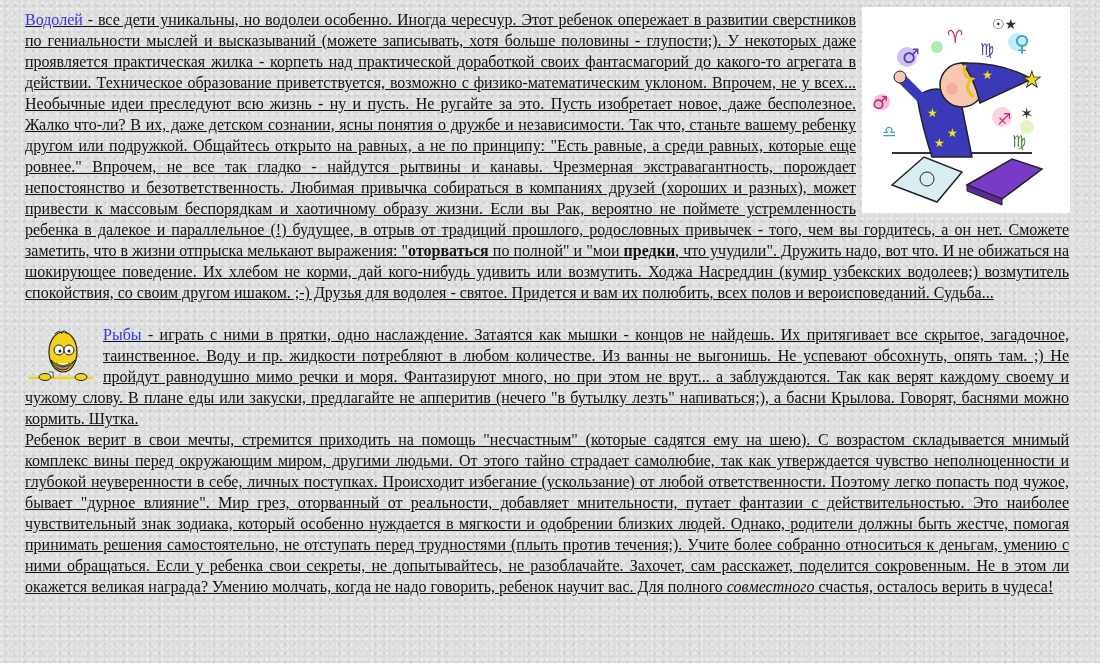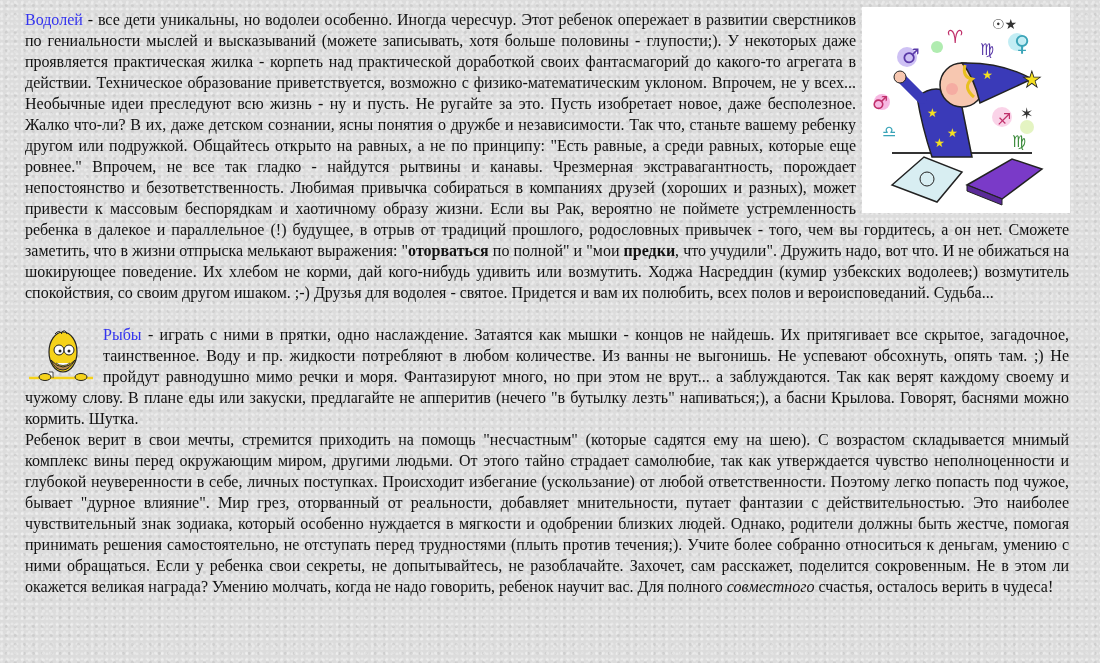--- a/index.html
+++ b/index.html
@@ -23,20 +23,21 @@
     .content {
       position: absolute;
       left: 25px;
       top: 9px;
       width: 1044px;
       line-height: 21px;
       text-align: justify;
     }
     .section p {
       margin: 0;
+      text-decoration: underline;
     }
     .sign-name {
       color: #3333ee;
       text-decoration: none;
     }
     .float-right {
       float: right;
       width: 208px;
       height: 206px;
       margin: -2px -1px 2px 6px;

